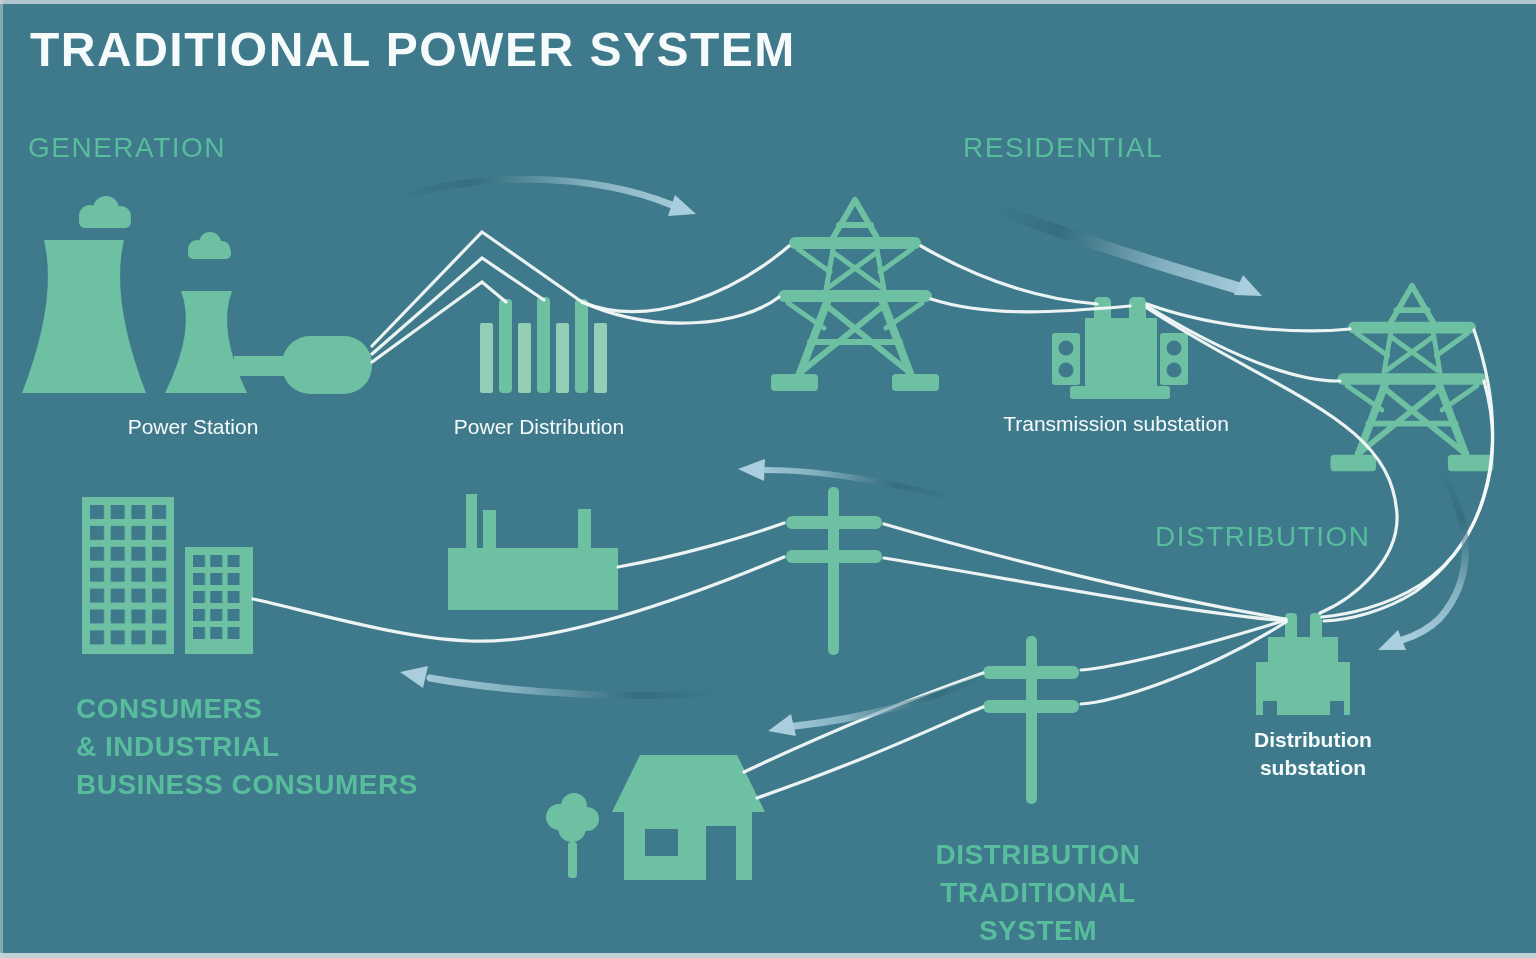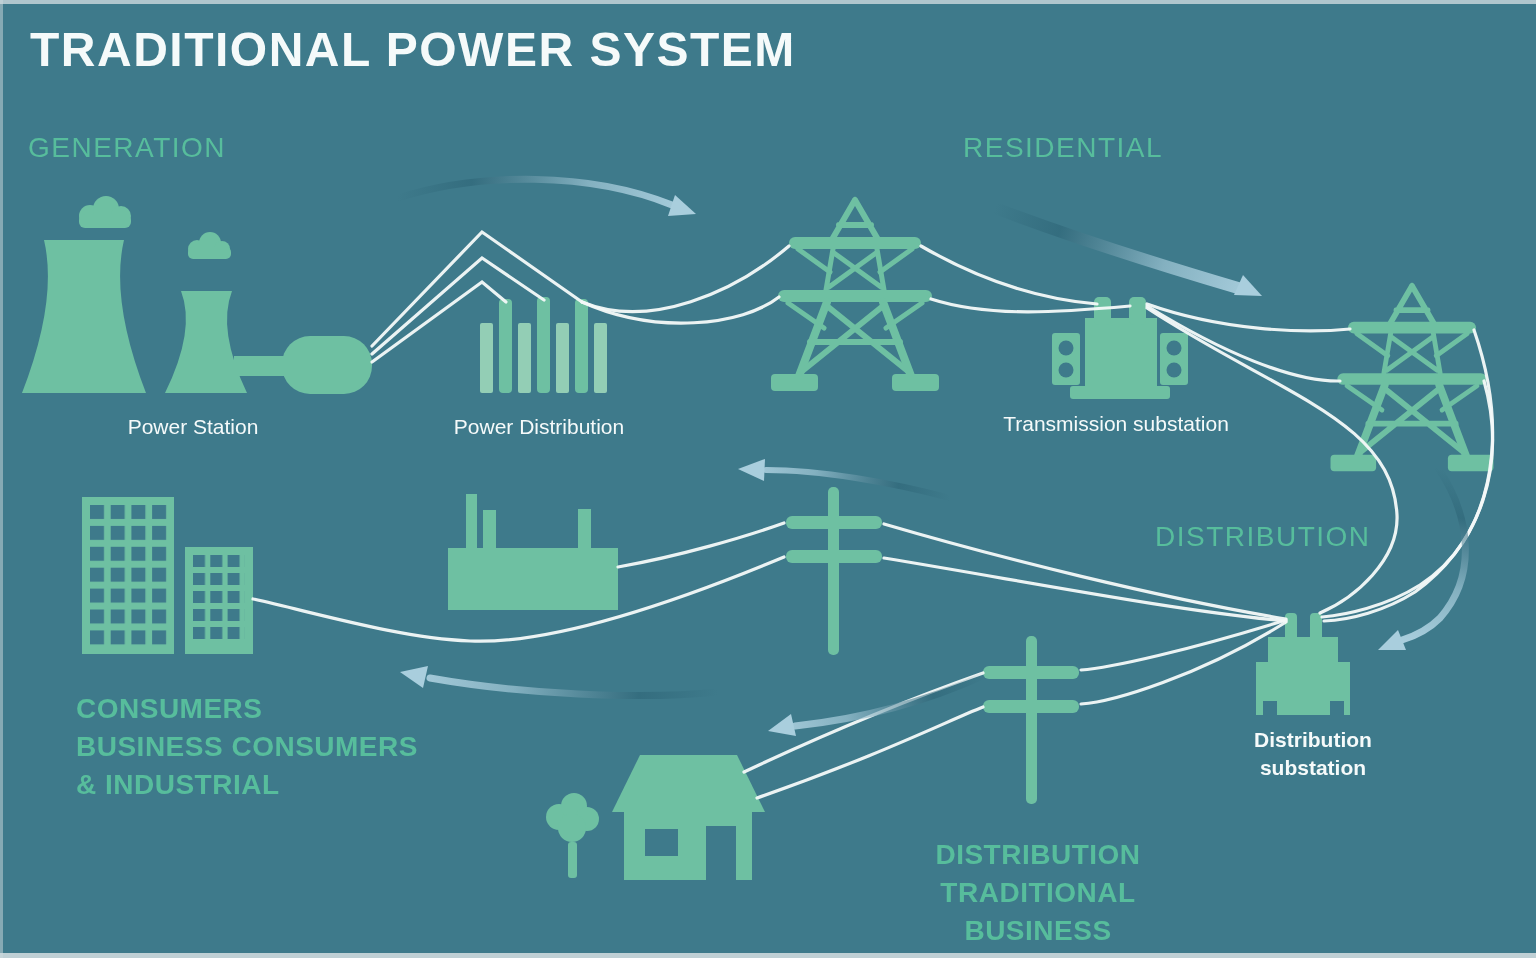--- a/index.html
+++ b/index.html
@@ -238,27 +238,27 @@
   <div class="caption" style="left:539px;top:415px">Power Distribution</div>
   <div class="caption" style="left:1116px;top:412px">Transmission substation</div>
 
   <div class="caption-2" style="left:1313px;top:726px">
     <div>Distribution</div>
     <div>substation</div>
   </div>
 
   <div class="big-label" style="left:76px;top:690px">
     <div>CONSUMERS</div>
+    <div>&amp; INDUSTRIAL</div>
     <div>BUSINESS CONSUMERS</div>
-    <div>&amp; INDUSTRIAL</div>
   </div>
 
 
   <div class="big-label centered" style="left:1038px;top:836px">
     <div>DISTRIBUTION</div>
     <div>TRADITIONAL</div>
-    <div>BUSINESS</div>
+    <div>SYSTEM</div>
   </div>
 
   <div class="edge top"></div>
   <div class="edge bottom"></div>
   <div class="edge-left"></div>
 </div>
 
 </body></html>

